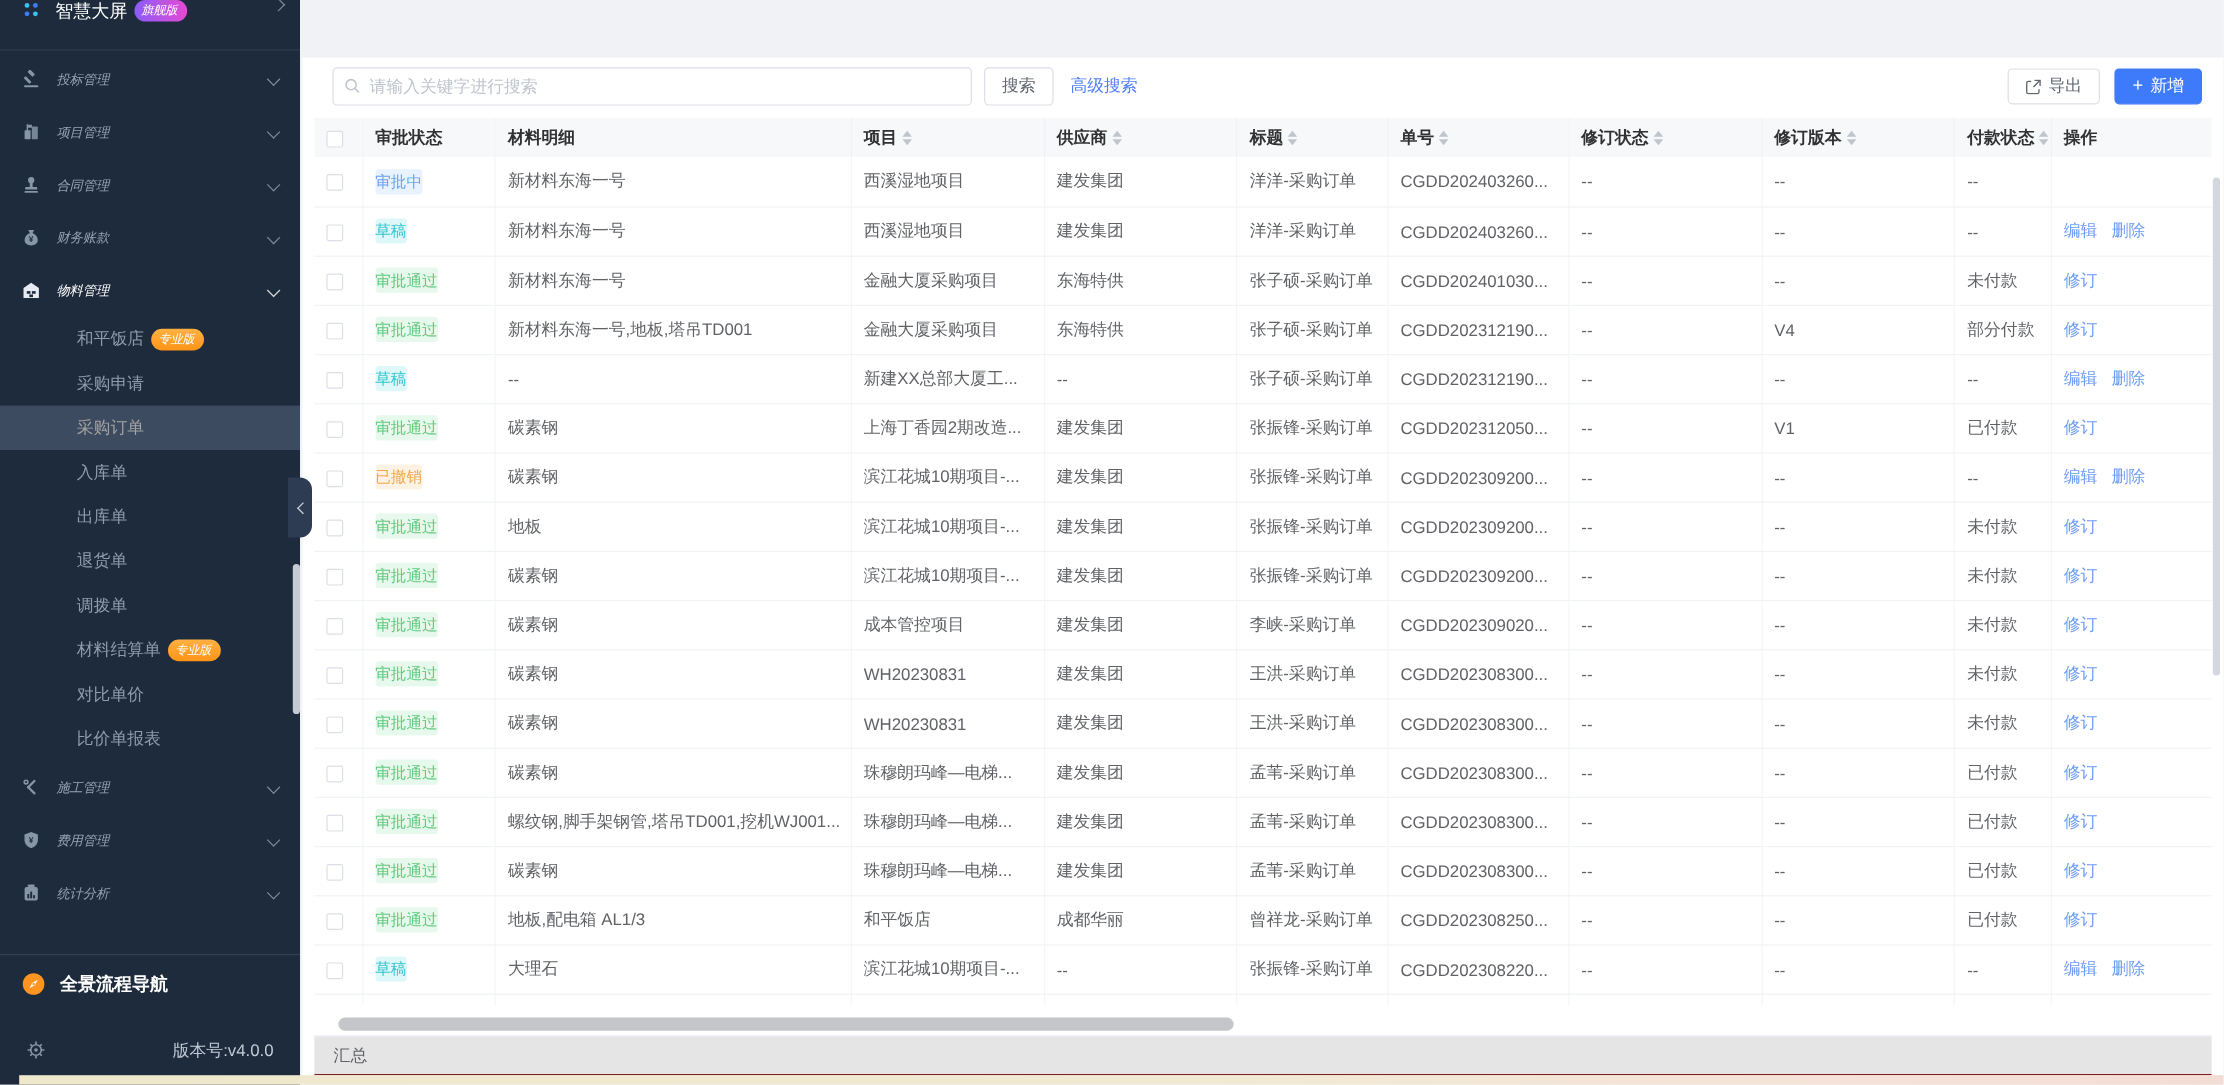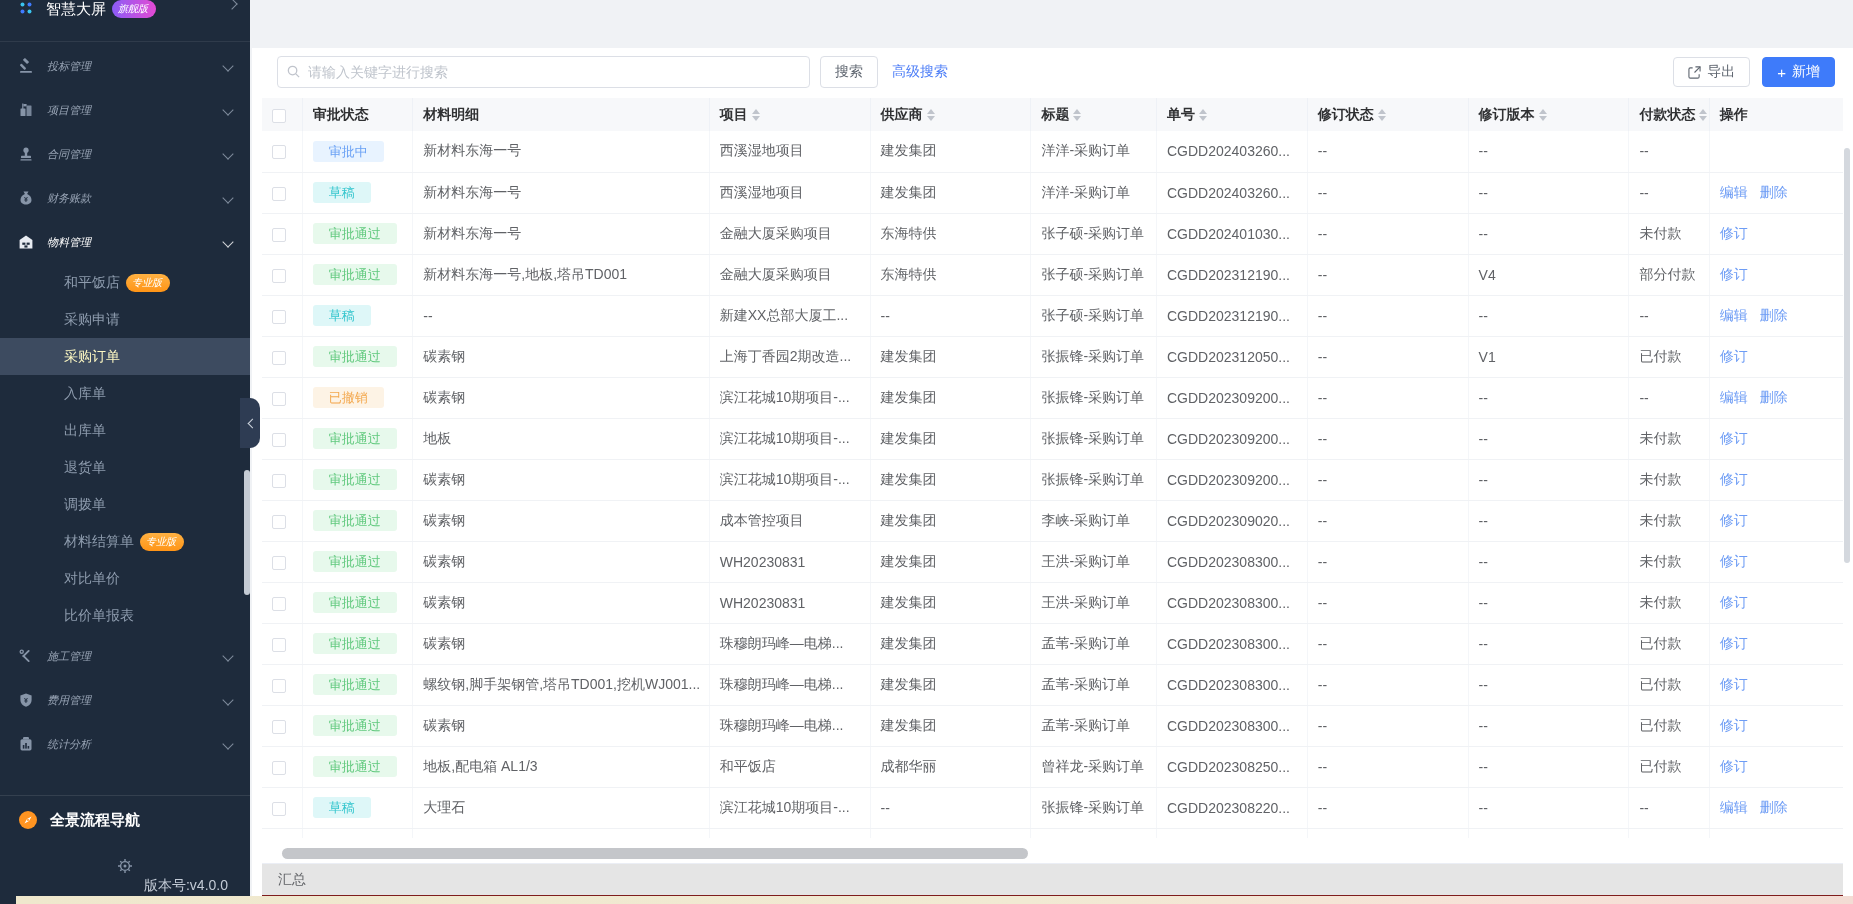--- a/index.html
+++ b/index.html
@@ -21,69 +21,69 @@
   .menu-item { height:44px; display:flex; align-items:center; padding:0 18px; color:#97a3b4; cursor:pointer; }
   .menu-item .mi-icon { width:17px; margin-right:12px; display:flex; color:#8795a8; }
   .menu-item.expanded { color:#fff; } .menu-item.expanded .mi-icon { color:#e8ecf2; }
   .mi-label { font-size:11px; flex:0 0 auto;font-style:italic; }
   .chev { margin-left:auto; width:8px; height:8px; border-left:1.5px solid currentColor;
     border-bottom:1.5px solid currentColor; transform:rotate(-45deg); opacity:.8; }
   .chev-right { margin-left:auto; width:8px; height:8px; border-left:1.5px solid currentColor;
     border-bottom:1.5px solid currentColor; transform:rotate(-135deg); opacity:.8; }
   .sub-item { height:37px; display:flex; align-items:center; padding-left:64px; color:#8e9cae;
     font-size:14px; cursor:pointer; }
-  .sub-item.active { background:#3d4b60; color:#fef9c3; }
+  .sub-item.active { background:#3d4b60; color:#a3a3a3; }
   .side-divider { border-top:1px solid rgba(255,255,255,.10); position:absolute; left:0; right:0; top:795px; }
   .nav-footer { position:absolute; left:0; right:0; top:800px; height:40px; display:flex; align-items:center;
     padding:0 18px; color:#fff; font-size:15px; font-weight:bold; cursor:pointer; }
   .nav-footer .mi-icon { margin-right:12px; display:flex; }
   .version-row { position:absolute; left:0; right:0; bottom:10px; height:36px; display:flex; align-items:center;
-    padding:0 22px; color:#8795a8;flex-direction:column; }
+    padding:0 22px; color:#8795a8; }
   .version-text { margin-left:auto; color:#c3cbd6; font-size:14px; }
   .side-scroll { position:absolute; left:244px; top:470px; width:6px; height:125px;
     background:rgba(226,231,238,.85); border-radius:3px; z-index:6; }
   .collapse-tab { position:absolute; left:240px; top:398px; width:20px; height:50px; background:#2e3c53;
     border-radius:0 10px 10px 0; z-index:5; display:flex; align-items:center; justify-content:center;
     color:#cfd6df; cursor:pointer; }
   .collapse-tab .chev-left { width:7px; height:7px; border-left:1.5px solid currentColor;
     border-bottom:1.5px solid currentColor; transform:rotate(45deg); margin-left:4px; }
 
   
   .card { position:absolute; left:252px; top:0; right:0; height:896px; background:#fff;margin-top:48px; }
   .toolbar { display:flex; align-items:center; padding:8px 18px 8px 25px; }
   .search-box { position:relative; width:533px; }
   .search-box input { width:100%; height:32px; border:1px solid #dcdfe6; border-radius:4px;
     padding:0 10px 0 30px; font-size:14px; color:#606266; outline:none;
     font-family:"Liberation Sans","DejaVu Sans",sans-serif; }
   .search-box input::placeholder { color:#bfc4cc; }
   .search-glyph { position:absolute; left:9px; top:8px; color:#c0c4cc; display:flex; }
   .btn { height:32px; border:1px solid #dcdfe6; background:#fff; border-radius:4px; color:#5f6670;
     font-size:14px; padding:0 14px; display:inline-flex; align-items:center; gap:6px; cursor:pointer;
-    font-family:Liberation Sans, sans-serif; }
+    font-family:Liberation Mono, monospace; }
   .btn-search { margin-left:10px; }
   .link-adv { margin-left:14px; color:#4d7ef7; cursor:pointer; font-size:14px; }
   .toolbar-spacer { flex:1; }
   .btn-export { height:30px; }
   .btn-primary { height:30px; margin-left:12px; background:#3e7bfa; border-color:#3e7bfa; color:#fff; }
   .plus { font-size:15px; line-height:1; }
 
   
   .tbl-wrap { margin:2px 10px 0 10px; position:relative; }
   table { border-collapse:collapse; table-layout:fixed; width:100%; }
   th, td { text-align:left; padding:0 10px; white-space:nowrap; overflow:hidden; }
   thead th { height:33px; background:#f7f8fa; color:#303133; font-weight:bold; font-size:14px;
     border-right:1px solid #eef1f6; }
   thead th:last-child { border-right:none; }
   .tbl-body-clip { height:707px; overflow:hidden; }
   tbody td { height:41px; border-bottom:1px solid #f0f2f5; border-right:1px solid #f4f6f9;
     color:#606266; font-size:14px; }
   tbody td:last-child { border-right:none; }
   .checkbox { width:14px; height:14px; border:1px solid #dcdfe6; border-radius:2px; background:#fff;
     display:inline-block; vertical-align:middle; cursor:pointer; }
-  .status-badge { display:inline-block; padding:4px 16px; border-radius:3px; font-size:13px; line-height:1; }
+  .status-badge { display:inline-block; padding:4px 0; border-radius:3px; font-size:13px; line-height:1; }
   .st-processing { background:#e8f3ff; color:#6aa1f5; }
   .st-draft { background:#def7f8; color:#32c5cd; }
   .st-approved { background:#e7f9ec; color:#61c97e; }
   .st-cancelled { background:#fdf3e5; color:#f3a84e; }
   .act-link { color:#6d9cf5; cursor:pointer; margin-right:12px; }
   .sort { display:inline-flex; flex-direction:column; vertical-align:middle; margin-left:4px; gap:2px; }
   .sort i { display:block; width:0; height:0; border-left:4px solid transparent; border-right:4px solid transparent; }
   .sort .up { border-bottom:5px solid #c0c4cc; }
   .sort .dn { border-top:5px solid #c0c4cc; }
 

